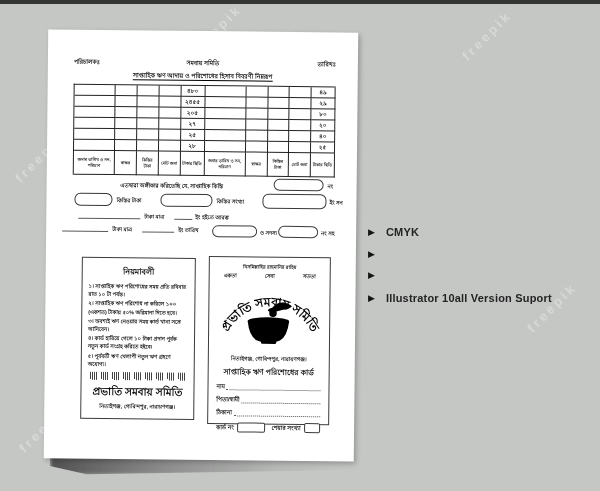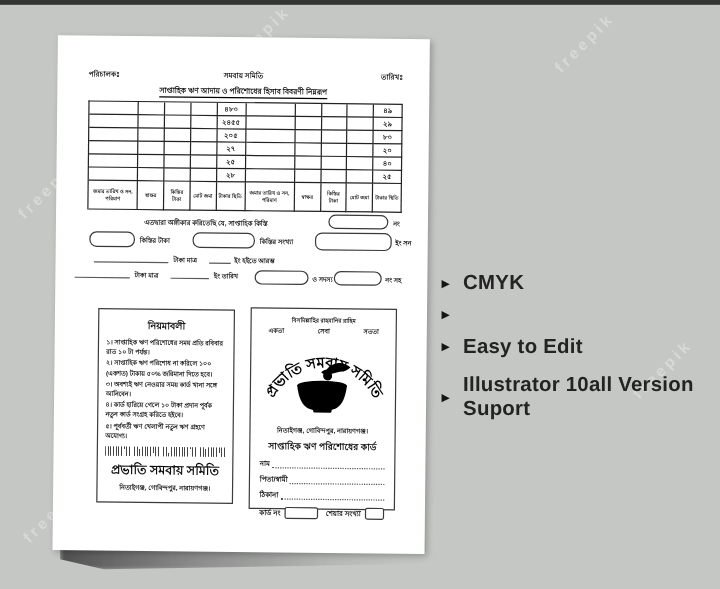--- a/index.html
+++ b/index.html
@@ -65,21 +65,21 @@
   .id-field { display:flex; align-items:flex-end; margin:4px 2px 0 2px; height:9px; }
   .id-field .lbl { font-size:5.8px; font-weight:bold; margin-right:2px; white-space:nowrap; }
   .id-field .dots { flex:1; border-bottom:1.2px dotted #555; height:1px; margin-bottom:1px; }
   .id-bottom { display:flex; align-items:center; margin:5px 2px 0 2px; }
   .id-bottom .lbl { font-size:5.8px; font-weight:bold; white-space:nowrap; }
   .sbox { border:.9px solid #3a3a3a; border-radius:2px; height:10px; background:#fff; }
 
   .features { position:absolute; left:368px; top:226px; z-index:4; }
   .feat { display:flex; align-items:center; margin-bottom:12px; }
   .feat .tri { font-size:9px; color:#141414; margin-right:11px; line-height:1; }
-  .feat .ftxt { font-size:17px; font-weight:600; color:#232323; letter-spacing:.2px; }
+  .feat .ftxt { font-size:11px; font-weight:600; color:#232323; letter-spacing:.2px; }
 </style>
 </head>
 <body>
 
 <div class="topbar"></div>
 
 <div id="wm-layer">
     <span class="wm" style="left: 8px; top: 150px;">freepik</span>
     <span class="wm" style="left: 185px; top: 22px;">freepik</span>
     <span class="wm" style="left: 455px; top: 28px;">freepik</span>
@@ -262,19 +262,18 @@
 <div class="features" id="features">
     <div class="feat">
       <span class="tri">▶</span>
       <span class="ftxt">CMYK</span>
     </div>
     <div class="feat">
       <span class="tri">▶</span>
     </div>
     <div class="feat">
       <span class="tri">▶</span>
-      <span class="ftxt">Easy to Edit</span>
     </div>
     <div class="feat">
       <span class="tri">▶</span>
       <span class="ftxt">Illustrator 10all Version Suport</span>
     </div>
   </div>
 
 </body></html>

